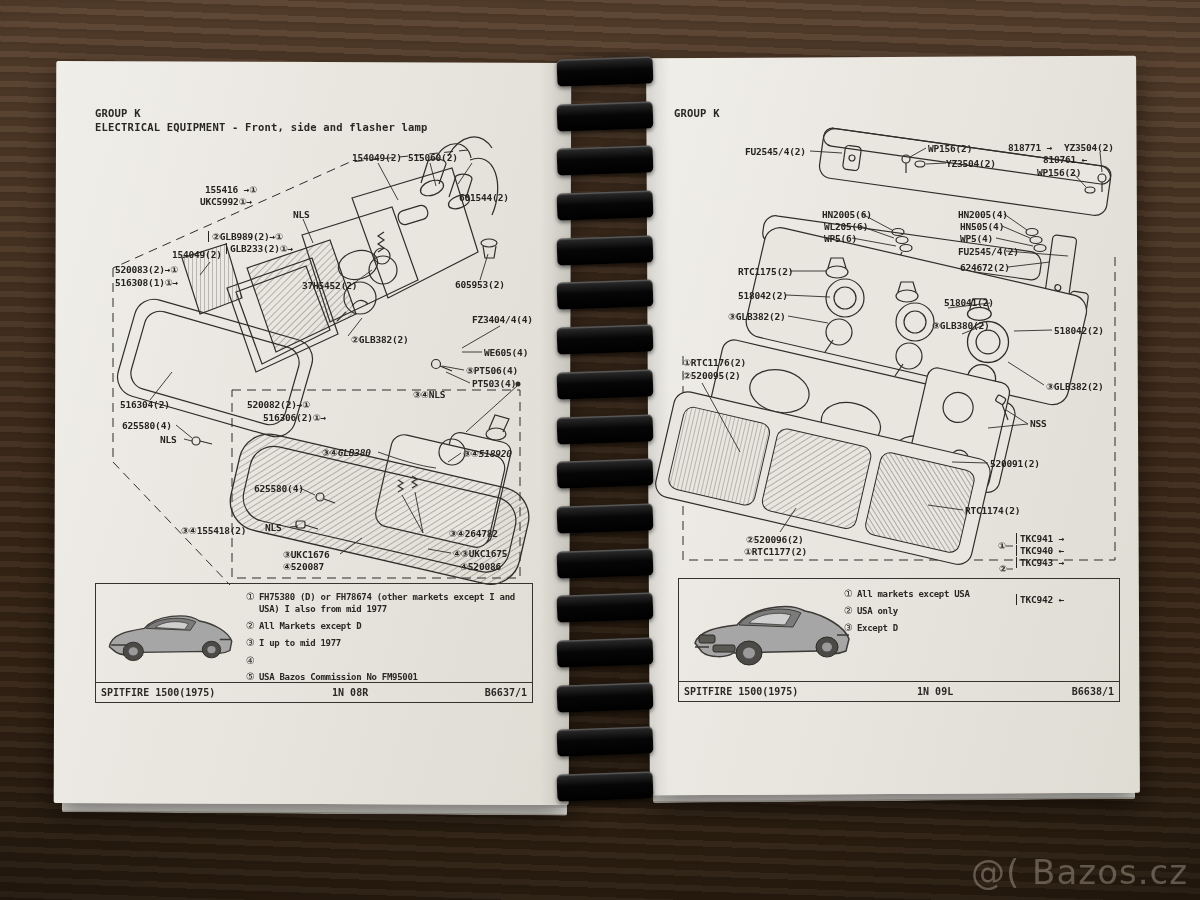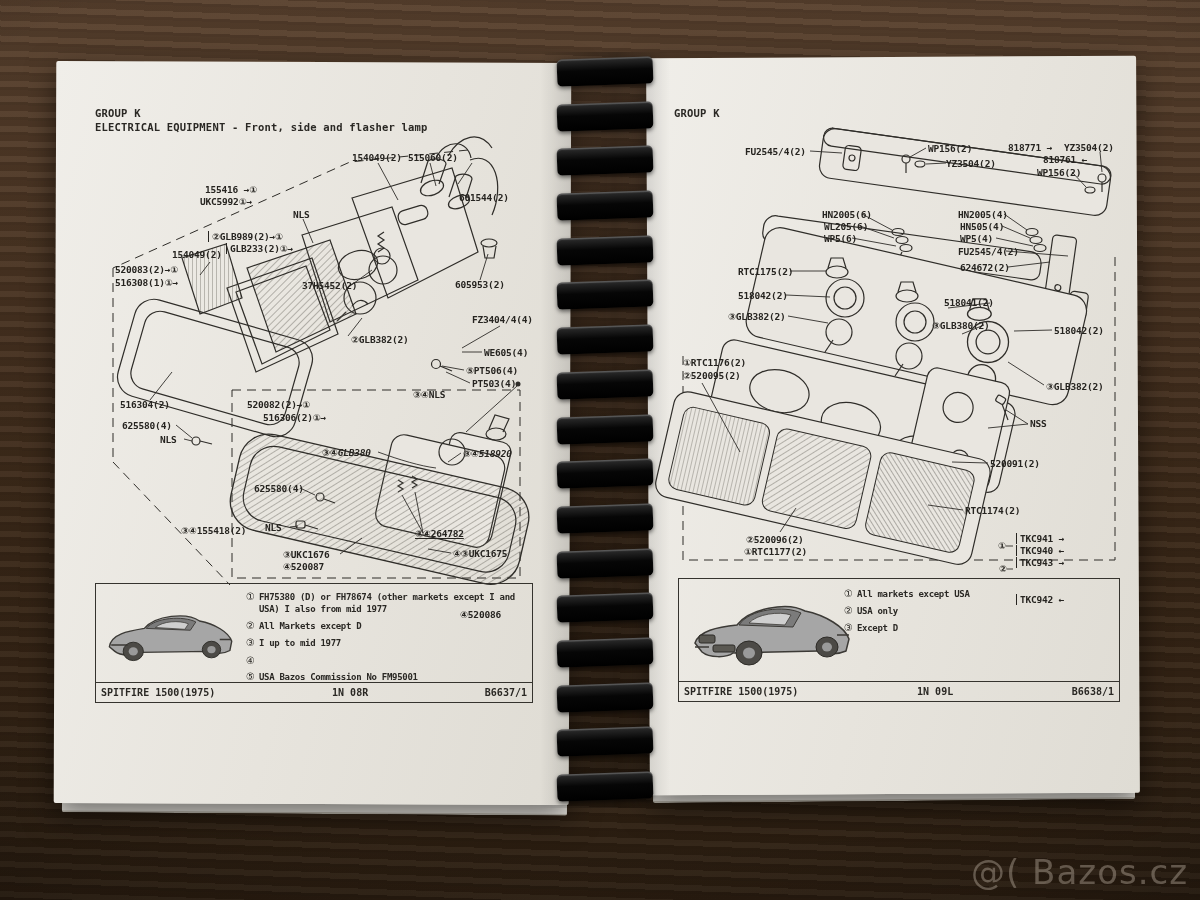--- a/index.html
+++ b/index.html
@@ -318,23 +318,23 @@
     <span class="plabel" style="left: 247px; top: 412px; margin-left: 16px;">516306(2)①→</span>
     <span class="plabel" style="left: 122px; top: 420px;">625580(4)</span>
     <span class="plabel" style="left: 160px; top: 434px;">NLS</span>
     <span class="plabel" style="left: 322px; top: 447px; font-style: italic;">③④GLB380</span>
     <span class="plabel" style="left: 463px; top: 448px; font-style: italic;">③④518920</span>
     <span class="plabel" style="left: 254px; top: 483px;">625580(4)</span>
     <span class="plabel" style="left: 265px; top: 522px;">NLS</span>
     <span class="plabel" style="left: 181px; top: 525px;">③④155418(2)</span>
     <span class="plabel" style="left: 283px; top: 549px;">③UKC1676</span>
     <span class="plabel" style="left: 283px; top: 561px;">④520087</span>
-    <span class="plabel" style="left: 415px; top: 528px; text-decoration: underline;">③④264782</span>
+    <span class="plabel" style="left: 449px; top: 528px;">③④264782</span>
     <span class="plabel" style="left: 453px; top: 548px;">④③UKC1675</span>
-    <span class="plabel" style="left: 460px; top: 561px; margin-top: 48px;">④520086</span>
+    <span class="plabel" style="left: 460px; top: 561px;">④520086</span>
   </div>
 <div id="labels-right" class="labels-layer">
     <span class="plabel" style="left: 745px; top: 146px;">FU2545/4(2)</span>
     <span class="plabel" style="left: 928px; top: 143px;">WP156(2)</span>
     <span class="plabel" style="left: 946px; top: 158px;">YZ3504(2)</span>
     <span class="plabel" style="left: 1008px; top: 142px;">818771 →</span>
     <span class="plabel" style="left: 1008px; top: 154px; margin-left: 35px;">818761 ←</span>
     <span class="plabel" style="left: 1064px; top: 142px;">YZ3504(2)</span>
     <span class="plabel" style="left: 1037px; top: 167px;">WP156(2)</span>
     <span class="plabel" style="left: 822px; top: 209px;">HN2005(6)</span>

